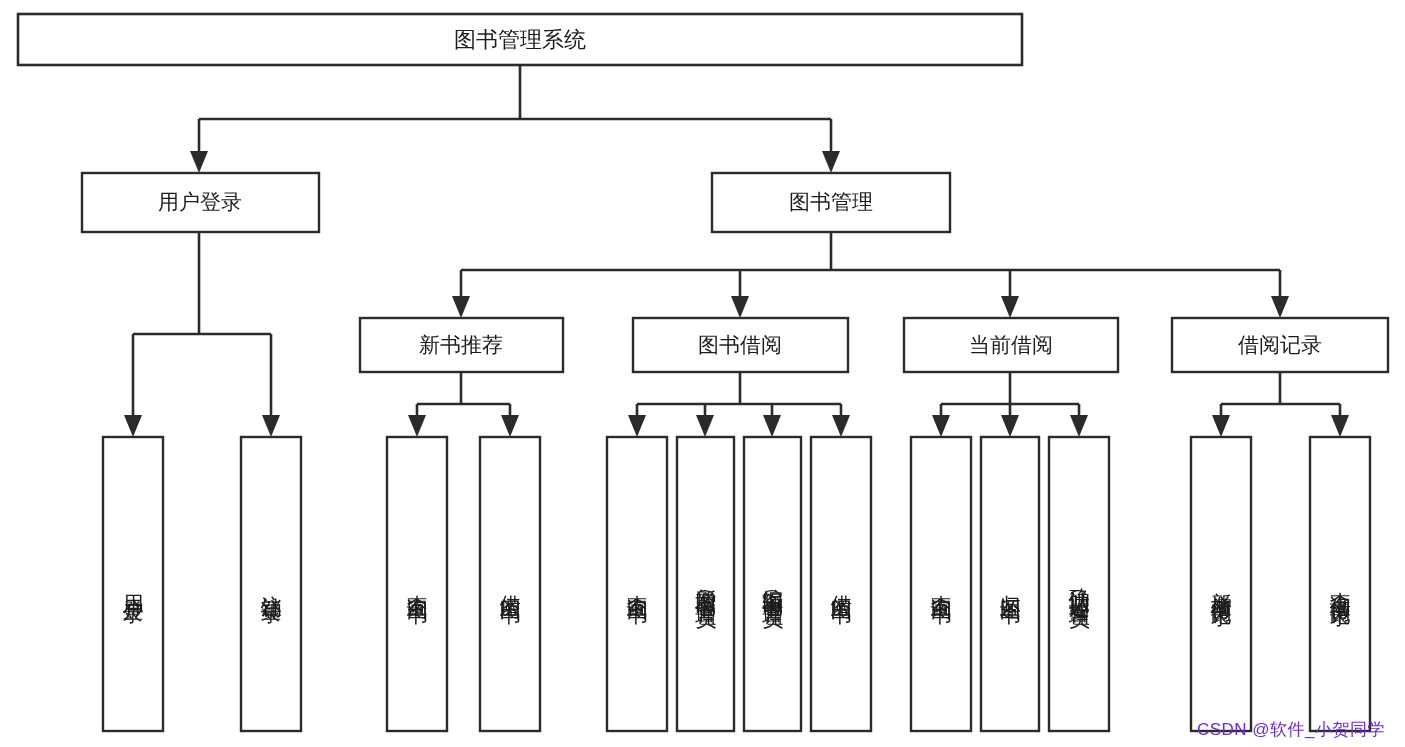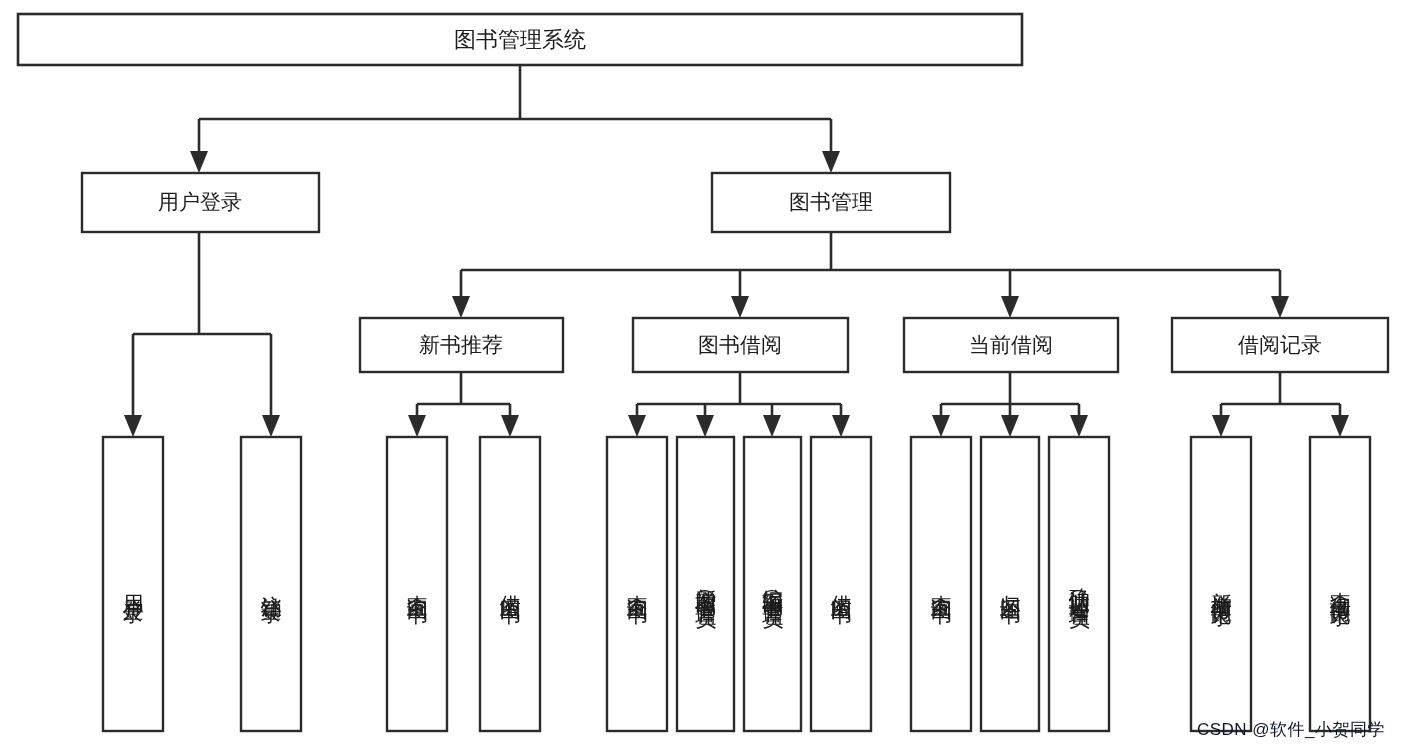--- a/index.html
+++ b/index.html
@@ -76,21 +76,21 @@
     align-items: center;
     justify-content: center;
     pointer-events: none;
   }
   .watermark {
     position: absolute;
     right: 10px;
     bottom: 6px;
     font-family: "Liberation Sans", "DejaVu Sans", sans-serif;
     font-size: 17px;
-    color: #0f172a;
+    color: #6d28d9;
     letter-spacing: 0.5px;
     white-space: nowrap;
   }
 </style>
 </head>
 <body>
 
 <div id="diagram-root">
 
   <svg id="tree-svg" viewBox="0 0 1405 747" xmlns="http://www.w3.org/2000/svg">

